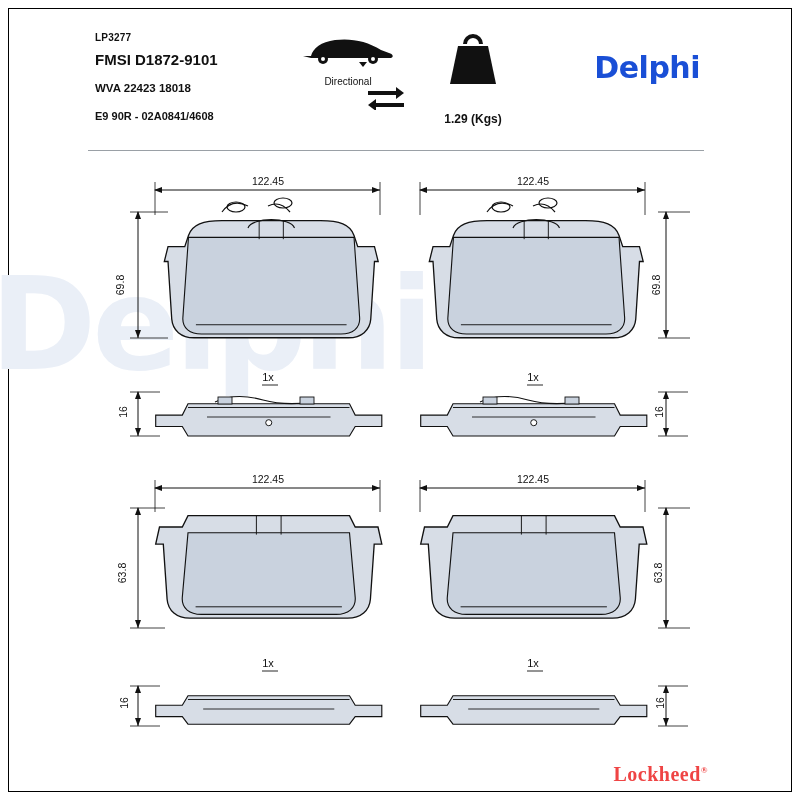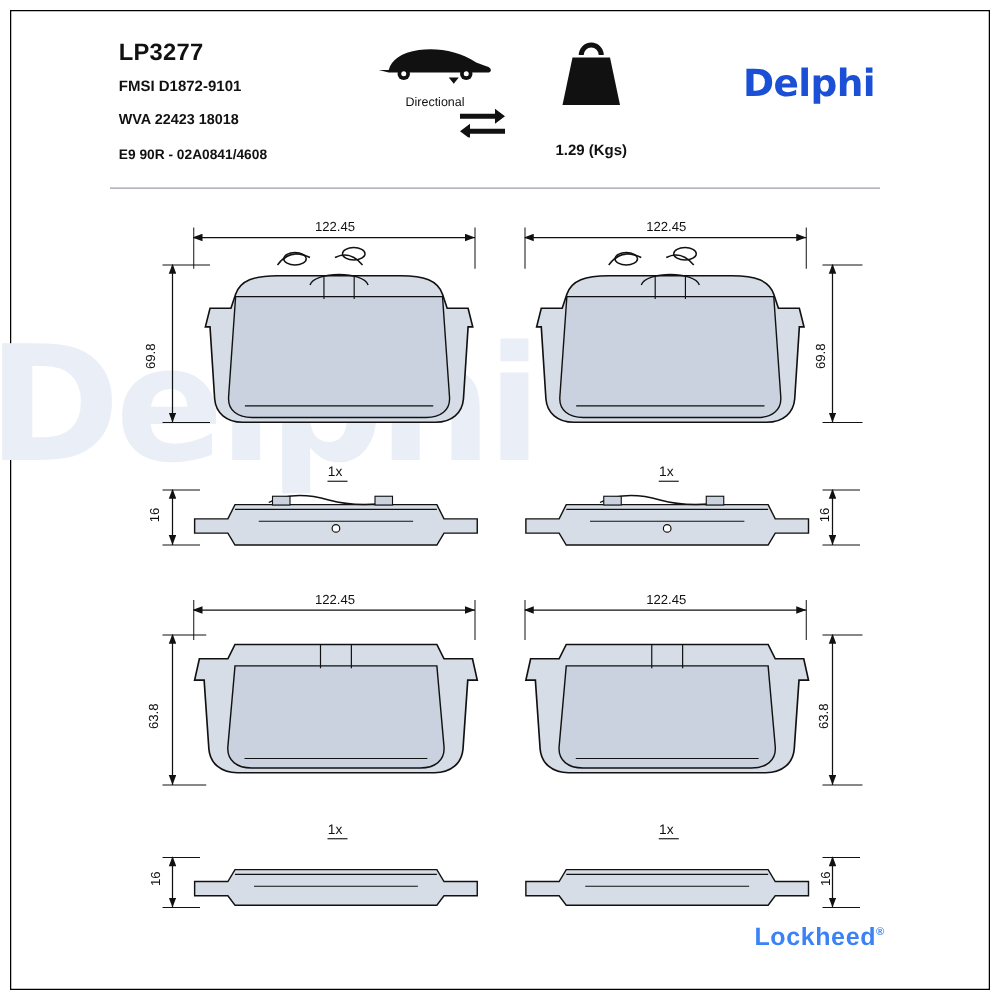--- a/index.html
+++ b/index.html
@@ -20,43 +20,44 @@
     left:8px;top:8px;
     width:784px;height:784px;
     border:1px solid #000;
     box-sizing:border-box;
   }
   
   .hdr-rule{
     position:absolute;left:88px;top:150px;width:616px;height:1px;background:#9aa0a6;
   }
   .hdr-text{position:absolute;left:95px;top:32px;}
-  .t-code{font-size:19px;font-weight:bold;letter-spacing:.2px;}
-  .t-sub{font-size:12px;font-weight:bold;margin-top:8px;}
+  .t-code{font-size:10px;font-weight:bold;letter-spacing:.2px;}
+  .t-sub{font-size:15px;font-weight:bold;margin-top:8px;}
   .t-sub2{font-size:11.5px;font-weight:bold;margin-top:14px;}
   .t-sub3{font-size:11px;font-weight:bold;margin-top:16px;}
 
   .directional{
     position:absolute;left:288px;top:30px;width:120px;text-align:center;
   }
   .dir-label{font-size:10px;margin-top:4px;font-weight:normal;}
   .arrows{position:absolute;left:366px;top:84px;}
   .weight{position:absolute;left:418px;top:30px;text-align:center;width:110px;}
   .weight-label{font-size:12px;font-weight:bold;margin-top:20px;}
 
   .brand{
     position:absolute;right:100px;top:50px;
     font-size:30px;font-weight:bold;color:#1a4fd6;
     font-family:"DejaVu Sans", sans-serif;
     letter-spacing:-0.5px;
   }
   .lockheed{
-    position:absolute;right:92px;bottom:38px;
-    font-size:20px;font-weight:bold;color:#3b82f6;
+    position:absolute;right:92px;bottom:14px;
+    font-size:20px;font-weight:bold;color:#ef4444;
     letter-spacing:.5px;
+    font-family:Liberation Serif, serif;
   }
   .lockheed sup{font-size:9px;vertical-align:super;}
 
   
   .watermark{
     position:absolute;left:-10px;top:250px;
     font-size:128px;font-weight:bold;color:#eaeff7;
     font-family:"DejaVu Sans", sans-serif;
     letter-spacing:-4px;
     user-select:none;

